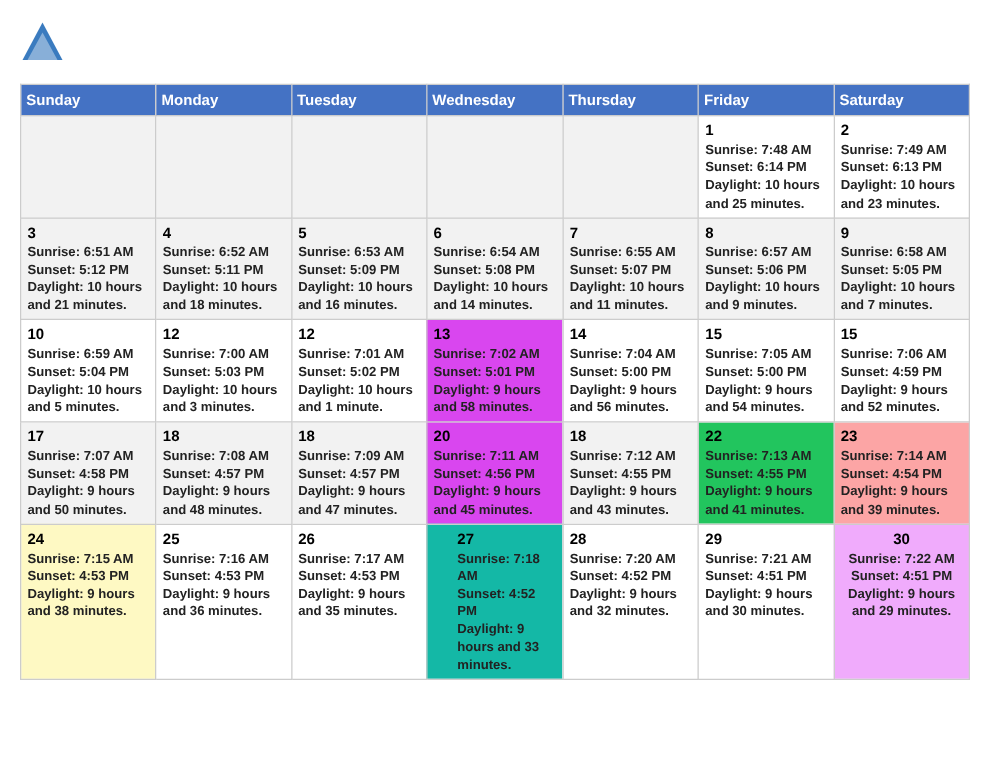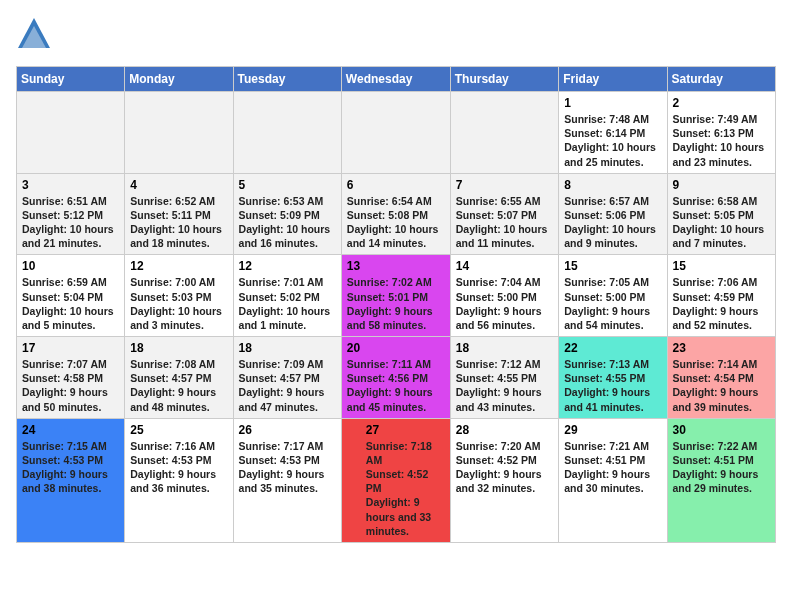--- a/index.html
+++ b/index.html
@@ -200,53 +200,53 @@
           <div class="day-info">Sunrise: 7:09 AM<br>Sunset: 4:57 PM<br>Daylight: 9 hours and 47 minutes.</div>
         </td>
         <td style="background: #d946ef;">
           <span class="day-num">20</span>
           <div class="day-info">Sunrise: 7:11 AM<br>Sunset: 4:56 PM<br>Daylight: 9 hours and 45 minutes.</div>
         </td>
         <td style="background: rgb(242, 242, 242);">
           <span class="day-num">18</span>
           <div class="day-info">Sunrise: 7:12 AM<br>Sunset: 4:55 PM<br>Daylight: 9 hours and 43 minutes.</div>
         </td>
-        <td style="background: #5eead4;">
+        <td style="background: #22c55e;">
           <span class="day-num">22</span>
           <div class="day-info">Sunrise: 7:13 AM<br>Sunset: 4:55 PM<br>Daylight: 9 hours and 41 minutes.</div>
         </td>
         <td style="background: #fca5a5;">
           <span class="day-num">23</span>
           <div class="day-info">Sunrise: 7:14 AM<br>Sunset: 4:54 PM<br>Daylight: 9 hours and 39 minutes.</div>
         </td>
       </tr>
       <tr>
-        <td style="background: #3b82f6; margin-top: 40px;">
+        <td style="background: #fef9c3; margin-top: 40px;">
           <span class="day-num">24</span>
           <div class="day-info">Sunrise: 7:15 AM<br>Sunset: 4:53 PM<br>Daylight: 9 hours and 38 minutes.</div>
         </td>
         <td style="background: rgb(255, 255, 255);">
           <span class="day-num">25</span>
           <div class="day-info">Sunrise: 7:16 AM<br>Sunset: 4:53 PM<br>Daylight: 9 hours and 36 minutes.</div>
         </td>
         <td style="background: rgb(255, 255, 255);">
           <span class="day-num">26</span>
           <div class="day-info">Sunrise: 7:17 AM<br>Sunset: 4:53 PM<br>Daylight: 9 hours and 35 minutes.</div>
         </td>
-        <td style="background: #ef4444; padding-left: 24px;">
+        <td style="background: #14b8a6; padding-left: 24px;">
           <span class="day-num">27</span>
           <div class="day-info">Sunrise: 7:18 AM<br>Sunset: 4:52 PM<br>Daylight: 9 hours and 33 minutes.</div>
         </td>
         <td style="background: rgb(255, 255, 255);">
           <span class="day-num">28</span>
           <div class="day-info">Sunrise: 7:20 AM<br>Sunset: 4:52 PM<br>Daylight: 9 hours and 32 minutes.</div>
         </td>
         <td style="background: rgb(255, 255, 255);">
           <span class="day-num">29</span>
           <div class="day-info">Sunrise: 7:21 AM<br>Sunset: 4:51 PM<br>Daylight: 9 hours and 30 minutes.</div>
         </td>
-        <td style="background: #86efac;">
+        <td style="background: #f0abfc; text-align: center;">
           <span class="day-num">30</span>
           <div class="day-info">Sunrise: 7:22 AM<br>Sunset: 4:51 PM<br>Daylight: 9 hours and 29 minutes.</div>
         </td>
       </tr>
     </tbody>
 </table>
 
 </body></html>

